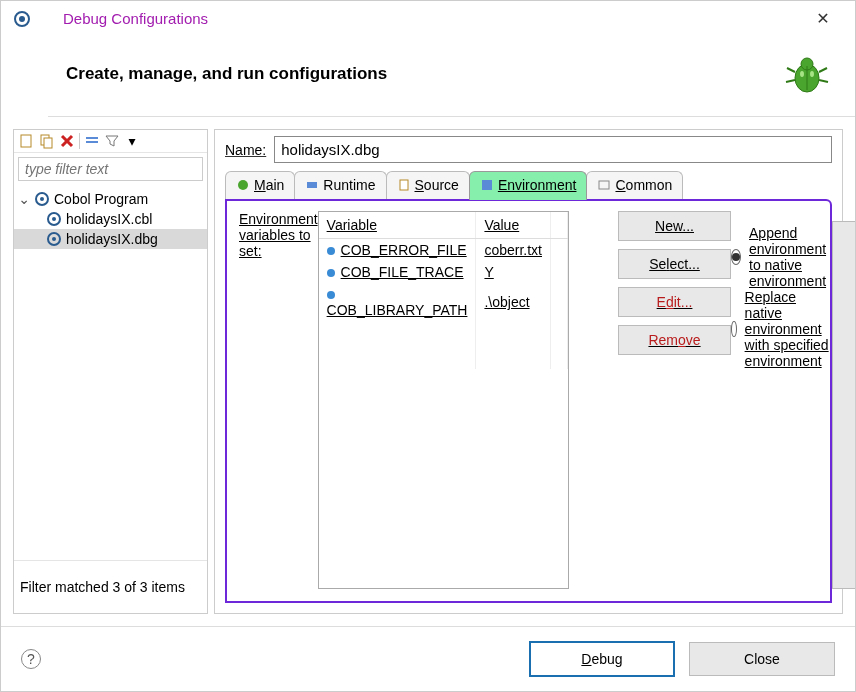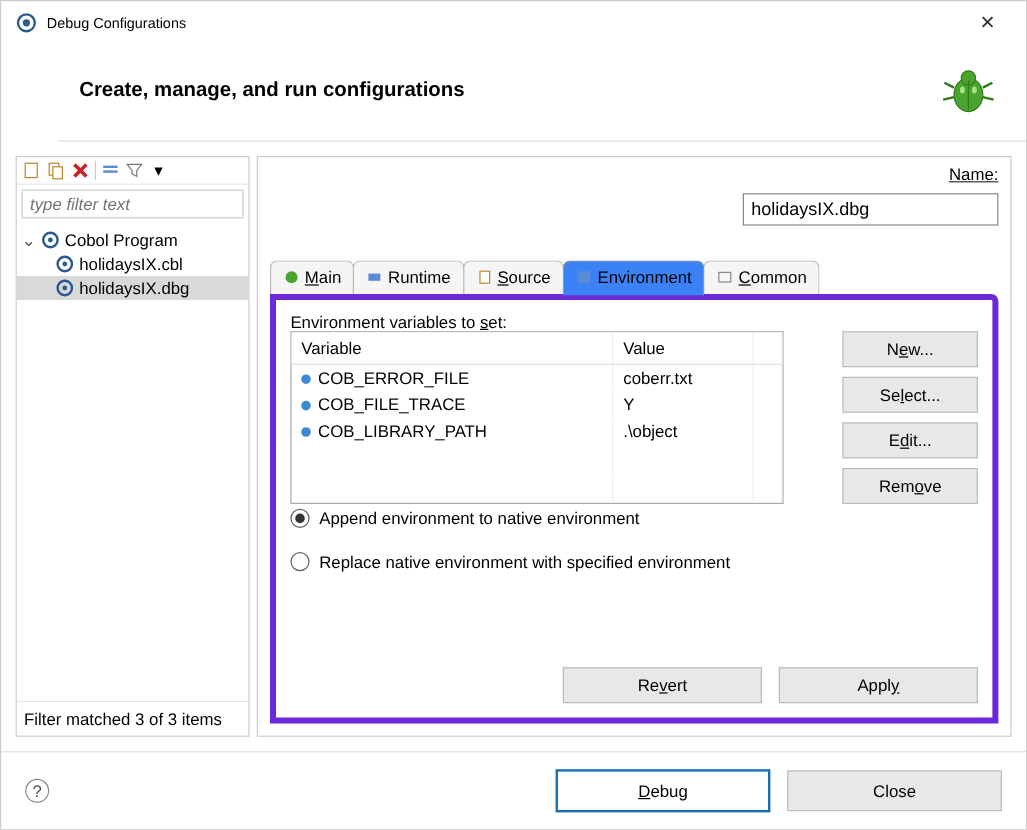--- a/index.html
+++ b/index.html
@@ -1,68 +1,68 @@
 <!DOCTYPE html>
 <html><head>
 <meta charset="utf-8">
 <style>
 * { box-sizing: border-box; margin: 0; padding: 0; font-family: "Segoe UI", Tahoma, sans-serif; font-size: 14px; }
 body { background: #fff; width: 856px; height: 692px; border: 1px solid #ccc; display: flex; flex-direction: column; overflow: hidden; }
 .titlebar { display: flex; align-items: center; padding: 8px 12px; }
 .titlebar .app-icon { width: 18px; height: 18px; margin-right: 8px; display: inline-flex; align-items: center; justify-content: center; }
-.titlebar .title-text { flex: 1; font-size: 12px; color: #000000; }
+.titlebar .title-text { flex: 1; font-size: 15px; color: #a21caf; margin-left: 24px; }
 .titlebar .close-x { width: 40px; text-align: center; cursor: pointer; font-size: 16px; color: #333; }
 .banner { display: flex; align-items: center; padding: 14px 24px 18px 18px; border-bottom: 1px solid #ddd; margin-left: 47px; }
 .banner .subtitle { font-weight: 700; font-size: 17px; flex: 1; }
 .banner .bug-icon { width: 48px; height: 48px; }
 .main-split { display: flex; flex: 1; padding: 12px; gap: 6px; min-height: 0; }
 .left-panel { width: 195px; border: 1px solid #ccc; display: flex; flex-direction: column; }
 .left-toolbar { display: flex; align-items: center; gap: 4px; padding: 3px 5px; border-bottom: 1px solid #e5e5e5; }
 .lt-icon { width: 16px; height: 16px; display: inline-flex; align-items: center; justify-content: center; cursor: pointer; }
 .filter-input { margin: 4px; padding: 3px 6px; border: 1px solid #ccc; font-style: italic; color: #777; }
 .tree { padding: 4px 0; flex: 1; overflow: auto; }
 .tree-row { display: flex; align-items: center; padding: 2px 4px; gap: 4px; cursor: pointer; }
 .tree-row.indent { padding-left: 32px; }
 .tree-row.selected { background: #d9d9d9; }
 .tree-arrow { width: 12px; text-align: center; color: #555; }
 .tree-icon { width: 16px; height: 16px; display: inline-flex; align-items: center; justify-content: center; }
-.filter-status { border-top: 1px solid #e5e5e5; padding: 6px 6px; font-size: 14px; white-space: nowrap; overflow: hidden; }
+.filter-status { border-top: 1px solid #e5e5e5; padding: 18px 6px; font-size: 14px; white-space: nowrap; overflow: hidden; }
 .right-panel { flex: 1; border: 1px solid #ccc; display: flex; flex-direction: column; padding: 6px 10px 10px 10px; min-width: 0; }
-.name-row { display: flex; align-items: flex-end; margin-bottom: 8px; gap: 8px; flex-direction: column; }
+.name-row { display: flex; align-items: center; margin-bottom: 8px; gap: 8px; }
 .name-row label { text-decoration: underline; text-decoration-color: #333; }
 .name-input { flex: 1; padding: 4px 6px; border: 1px solid #888; font-size: 15px; }
-.tabs { display: flex; margin-top: 21px; }
+.tabs { display: flex; }
 .tab { display: flex; align-items: center; gap: 4px; padding: 5px 10px 7px 10px; border: 1px solid #bbb; border-bottom: none; border-top-left-radius: 6px; border-top-right-radius: 6px; background: #f5f5f5; cursor: pointer; margin-right: -1px; }
-.tab.active { background: #3b82f6; position: relative; z-index: 2; border-color: #999; }
+.tab.active { background: #86efac; position: relative; z-index: 2; border-color: #999; text-decoration: underline; }
 .tab .ti { width: 14px; height: 14px; display: inline-flex; }
 .tab .ul { text-decoration: underline; }
-.tab-body { border: 5px solid #6d28d9; border-top-right-radius: 6px; flex: 1; padding: 10px 12px 12px 12px; display: flex; flex-direction: column; margin-top: -1px; }
+.tab-body { border: 2px solid #6d28d9; border-top-right-radius: 6px; flex: 1; padding: 10px 12px 12px 12px; display: flex; flex-direction: row; margin-top: -1px; text-decoration: underline; }
 .env-heading .ul { text-decoration: underline; }
 .env-area { display: flex; gap: 12px; margin-top: 0; }
 .env-table { flex: 1; border: 1px solid #aaa; }
 .env-table table { width: 100%; border-collapse: collapse; }
 .env-table th { text-align: left; font-weight: 400; padding: 5px 8px; background: #fff; border-bottom: 1px solid #ddd; border-right: 1px solid #eee; }
 .env-table td { padding: 3px 8px; border-right: 1px solid #eee; }
 .env-table tr.empty td { height: 24px; }
 .dot { width: 8px; height: 8px; border-radius: 50%; background: #3a8bd6; display: inline-block; margin-right: 6px; }
 .env-buttons { display: flex; flex-direction: column; gap: 8px; width: 150px; padding-left: 37px; }
 .btn { padding: 6px 0; border: 1px solid #bbb; background: #e8e8e8; text-align: center; cursor: pointer; }
-.btn.disabled { color: #000000; cursor: default; }
+.btn.disabled { color: #b91c1c; cursor: default; }
 .btn.primary { border: 2px solid #1a6fb0; background: #fff; }
 .btn .ul { text-decoration: underline; }
-.radio-group { margin-top: 4px; display: flex; flex-direction: column; gap: 20px; }
+.radio-group { margin-top: 14px; display: flex; flex-direction: column; gap: 0; }
 .radio-row { display: flex; align-items: center; gap: 8px; cursor: pointer; }
 .radio-circle { width: 16px; height: 16px; border: 1px solid #666; border-radius: 50%; display: inline-flex; align-items: center; justify-content: center; }
 .radio-circle.checked::after { content: ""; width: 8px; height: 8px; background: #333; border-radius: 50%; }
 .right-footer { display: flex; justify-content: flex-end; gap: 14px; padding-top: 10px; }
 .right-footer .btn { width: 166px; }
 .dialog-footer { display: flex; align-items: center; padding: 14px 20px; border-top: 1px solid #ddd; gap: 14px; }
 .help-icon { width: 20px; height: 20px; border: 1px solid #888; border-radius: 50%; display: inline-flex; align-items: center; justify-content: center; color: #555; cursor: pointer; }
 .dialog-footer .spacer { flex: 1; }
-.dialog-footer .btn { width: 179px; padding: 8px 0; }
+.dialog-footer .btn { width: 146px; padding: 8px 0; }
 </style>
 </head>
 <body>
 
 <div class="titlebar">
   <span class="app-icon">
     <svg viewBox="0 0 18 18">
         <circle cx="9" cy="9" r="7" fill="none" stroke="#2a5b8f" stroke-width="2"></circle>
         <circle cx="9" cy="9" r="3" fill="#2a5b8f"></circle>
       </svg>

